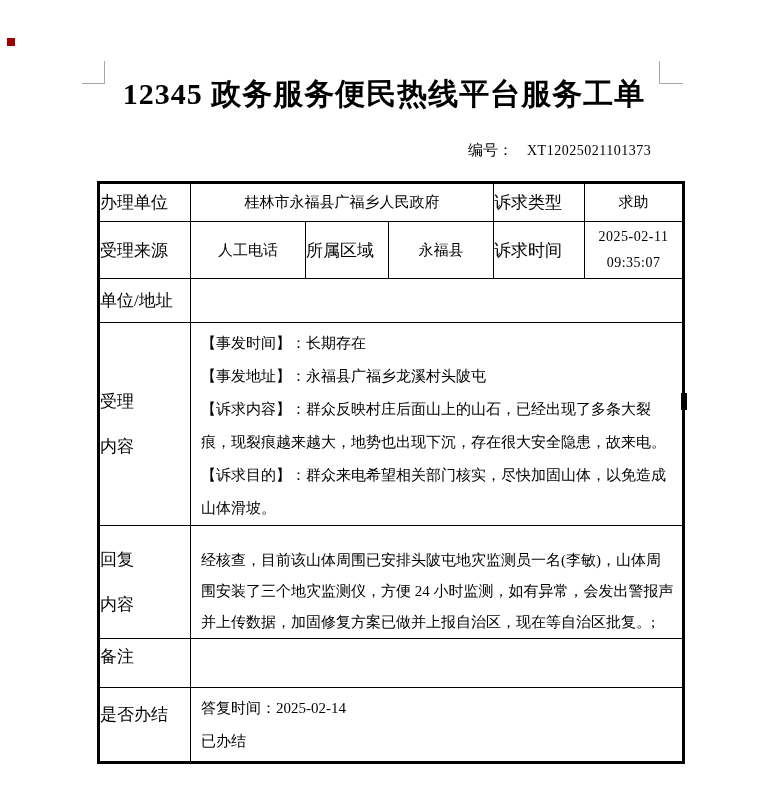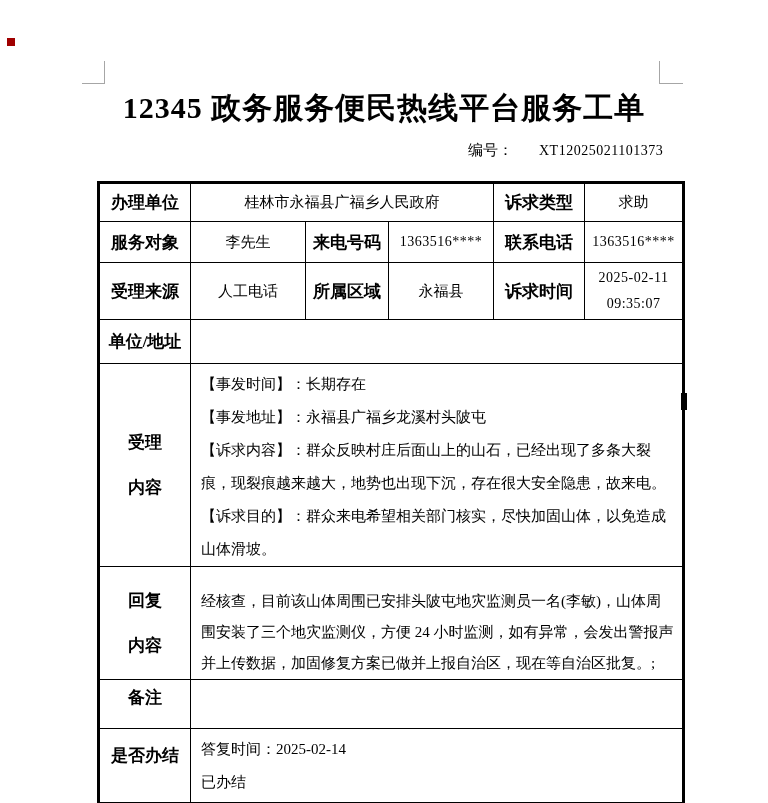--- a/index.html
+++ b/index.html
@@ -9,34 +9,34 @@
     overflow:hidden; color:#000;
     font-family:"Liberation Serif","DejaVu Serif",serif;
   }
   .red-marker { position:absolute; left:7px; top:38px; width:8px; height:8px; background:#a00000; }
   .mark { position:absolute; }
   .mark-tl { left:82px; top:61px; width:23px; height:23px;
              border-right:1px solid #a6a6a6; border-bottom:1px solid #a6a6a6; }
   .mark-tr { left:659px; top:61px; width:24px; height:23px;
              border-left:1px solid #a6a6a6; border-bottom:1px solid #a6a6a6; }
   .doc-title {
-    position:absolute; left:0; width:768px; top:88px; text-align:center;
+    position:absolute; left:0; width:768px; top:74px; text-align:center;
     font-size:30px; font-weight:bold; letter-spacing:1px; white-space:nowrap;
   }
   .serial { position:absolute; left:468px; top:141px; font-size:15px; white-space:nowrap; }
-  .serial .val { margin-left:26px; font-size:14px; letter-spacing:0.5px; }
+  .serial .val { margin-left:14px; font-size:14px; letter-spacing:0.5px; }
 
   table.order {
     position:absolute; left:97px; top:181px; width:587px;
     border-collapse:collapse; table-layout:fixed;
     border:3px solid #000;
   }
   table.order td { border:1px solid #000; overflow:hidden; }
 
-  td.lab  { text-align:center; vertical-align:middle; font-size:17px;font-weight:bold; }
+  td.lab  { vertical-align:middle; font-size:17px; }
   td.valc { text-align:center; vertical-align:middle; font-size:15px;margin-top:8px; }
   td.num  { text-align:center; vertical-align:middle; font-size:14px; letter-spacing:0.5px; }
   td.valL { text-align:left; vertical-align:top; font-size:15px; padding:4px 8px 0 10px; }
 
   tr.r1 td { height:39px; }
   tr.r2 td { height:41px; }
   tr.r3 td { height:57px; }
   tr.r4 td { height:44px; }
   tr.r5 td { height:36px; }
   tr.r6 td { height:198px; }
@@ -85,28 +85,20 @@
     </colgroup>
 
     <tbody>
         <tr class="r1">
       <td class="lab">办理单位</td>
       <td class="valc" colspan="3">桂林市永福县广福乡人民政府</td>
       <td class="lab">诉求类型</td>
       <td class="valc">求助</td>
     </tr>
 
-    <tr class="r2">
-      <td class="lab">服务对象</td>
-      <td class="valc">李先生</td>
-      <td class="lab">来电号码</td>
-      <td class="num">1363516****</td>
-      <td class="lab">联系电话</td>
-      <td class="num">1363516****</td>
-    </tr>
 
     <tr class="r3">
       <td class="lab">受理来源</td>
       <td class="valc">人工电话</td>
       <td class="lab">所属区域</td>
       <td class="valc">永福县</td>
       <td class="lab">诉求时间</td>
       <td class="num"><span>2025-02-11</span><span class="l2">09:35:07</span></td>
     </tr>
 

